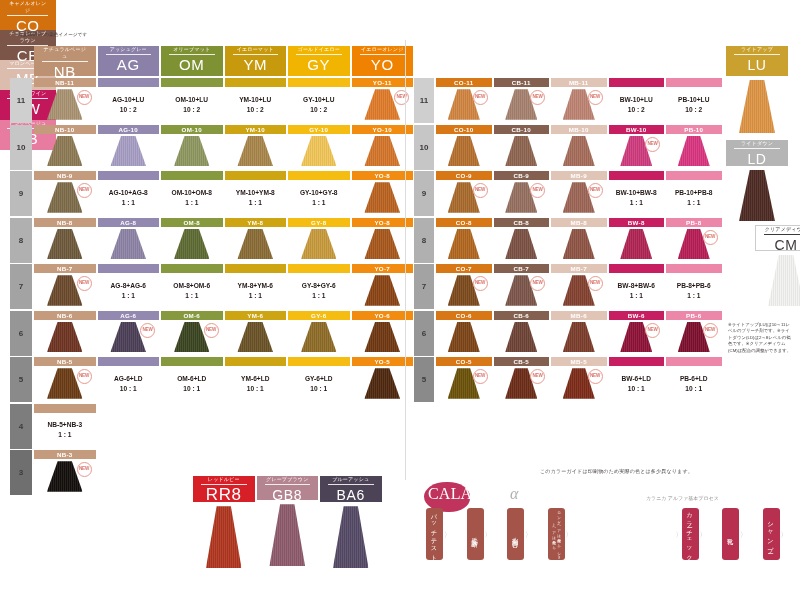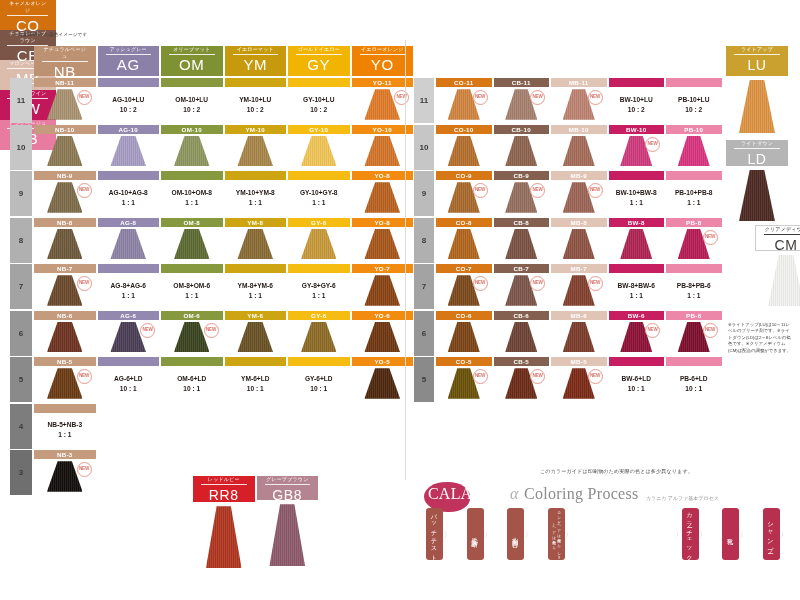--- a/index.html
+++ b/index.html
@@ -392,29 +392,35 @@
       <span>3</span>
     </div>
     <div class="cellbox" style="left: 34px; top: 450px; width: 61.5px; height: 45px;">
       <div class="band" style="background: rgb(196, 155, 124); height: 9px; width: 100%;">NB-3</div>
       <div class="sw" style="height: 35.5px;">
         <div class="tress" style="background: rgb(19, 15, 13);"></div>
         <span class="newbadge">NEW</span>
       </div>
     </div>
     <div class="cellbox" style="left: 193px; top: 476px; width: 61.5px; height: 100px;">
-      <div class="colhead" style="background: rgb(214, 31, 38); height: 26px;"><span class="jp">レッドルビー</span><span class="code" style="font-size: 14px;">RR8</span></div>
+      <div class="colhead" style="background: rgb(214, 31, 38); height: 26px;"><span class="jp">レッドルビー</span><span class="code" style="font-size: 17px;">RR8</span></div>
       <div class="sw" style="height: 72px;">
         <div class="tress" style="background: rgb(176, 54, 31);"></div>
       </div>
     </div>
     <div class="cellbox" style="left: 256.5px; top: 476px; width: 61.5px; height: 100px;">
       <div class="colhead" style="background: rgb(180, 132, 144); height: 24px;"><span class="jp">グレープブラウン</span><span class="code" style="font-size: 14px;">GB8</span></div>
       <div class="sw" style="height: 72px;">
         <div class="tress" style="background: rgb(141, 90, 107);"></div>
+      </div>
+    </div>
+    <div class="cellbox" style="left: 320px; top: 476px; width: 61.5px; height: 100px;">
+      <div class="colhead" style="background: rgb(76, 67, 86); height: 26px;"><span class="jp">ブルーアッシュ</span><span class="code" style="font-size: 14px;">BA6</span></div>
+      <div class="sw" style="height: 72px;">
+        <div class="tress" style="background: rgb(85, 74, 102);"></div>
       </div>
     </div>
     <div class="colhead" style="left: 436px; top: 46px; width: 55.5px; height: 30px; background: rgb(210, 112, 14); color: rgb(255, 255, 255);"><span class="jp">キャメルオレンジ</span><span class="code">CO</span></div>
     <div class="colhead" style="left: 493.5px; top: 46px; width: 55.5px; height: 30px; background: rgb(122, 85, 72); color: rgb(255, 255, 255);"><span class="jp">チョコレートブラウン</span><span class="code">CB</span></div>
     <div class="colhead" style="left: 551px; top: 46px; width: 55.5px; height: 30px; background: rgb(220, 188, 173); color: rgb(255, 255, 255);"><span class="jp">マロンベージュ</span><span class="code">MB</span></div>
     <div class="colhead" style="left: 608.5px; top: 46px; width: 55.5px; height: 30px; background: rgb(194, 23, 91); color: rgb(255, 255, 255);"><span class="jp">ボルドーワイン</span><span class="code">BW</span></div>
     <div class="colhead" style="left: 666px; top: 46px; width: 55.5px; height: 30px; background: rgb(232, 123, 160); color: rgb(255, 255, 255);"><span class="jp">ピンクベージュ</span><span class="code">PB</span></div>
     <div class="lvl" style="left: 414px; top: 78px; width: 20px; height: 45px; background: rgb(207, 207, 207); position: absolute;">
       <span>11</span>
     </div>
@@ -688,21 +694,20 @@
         <div class="tress" style="background: rgb(242, 242, 240);"></div>
       </div>
     </div>
     <div class="note-top" style="left: 18px; top: 32px;">白髪100%への染色イメージです</div>
     <div class="note-side" style="left: 728px; top: 322px; width: 66px;">※ライトアップ(LU)は10～11レベルのブリーチ剤です。※ライトダウン(LD)は2～8レベルの褐色です。※クリアメディウム(CM)は配合の調整ができます。</div>
     <div class="note-bottom" style="left: 540px; top: 468px;">このカラーガイドは印刷物のため実際の色とは多少異なります。</div>
     <div class="proc-wrap" style="left: 424px; top: 482px; width: 370px; height: 95px;">
       <div class="logo-blob"></div>
       <div class="logo-txt">CALANICA®</div>
       <div class="logo-rest" style="left: 86px; color: rgb(176, 176, 176); font-style: italic;">α</div>
-      <div class="logo-rest" style="left: 100px;">Coloring Process</div>
       <div class="logo-jp" style="left: 222px; top: 13px;">カラニカ アルファ基本プロセス</div>
       <div class="step" style="left: 2px; top: 26px; width: 17px; height: 52px; background: rgb(164, 84, 72);">
         <span class="v">パッチテスト</span>
       </div>
       <div class="arrow" style="left: 20px; top: 48px;">〉</div>
       <div class="step" style="left: 42.5px; top: 26px; width: 17px; height: 52px; background: rgb(164, 84, 72);">
         <span class="v">毛髪診断</span>
       </div>
       <div class="arrow" style="left: 60.5px; top: 48px;">〉</div>
       <div class="step" style="left: 83px; top: 26px; width: 17px; height: 52px; background: rgb(164, 84, 72);">

